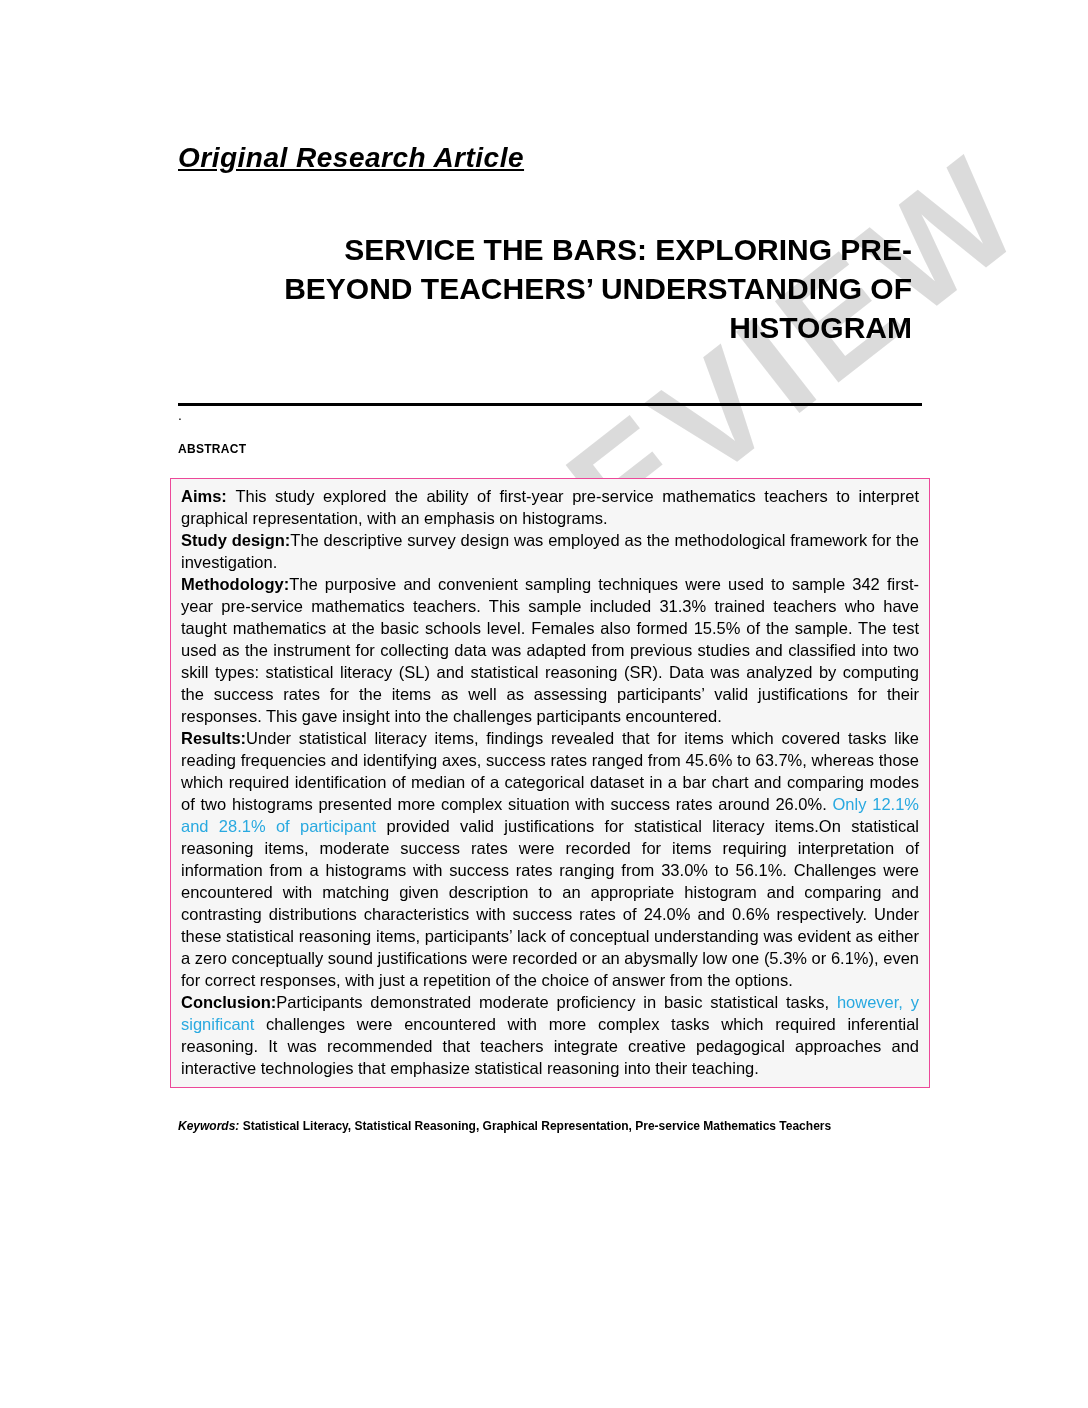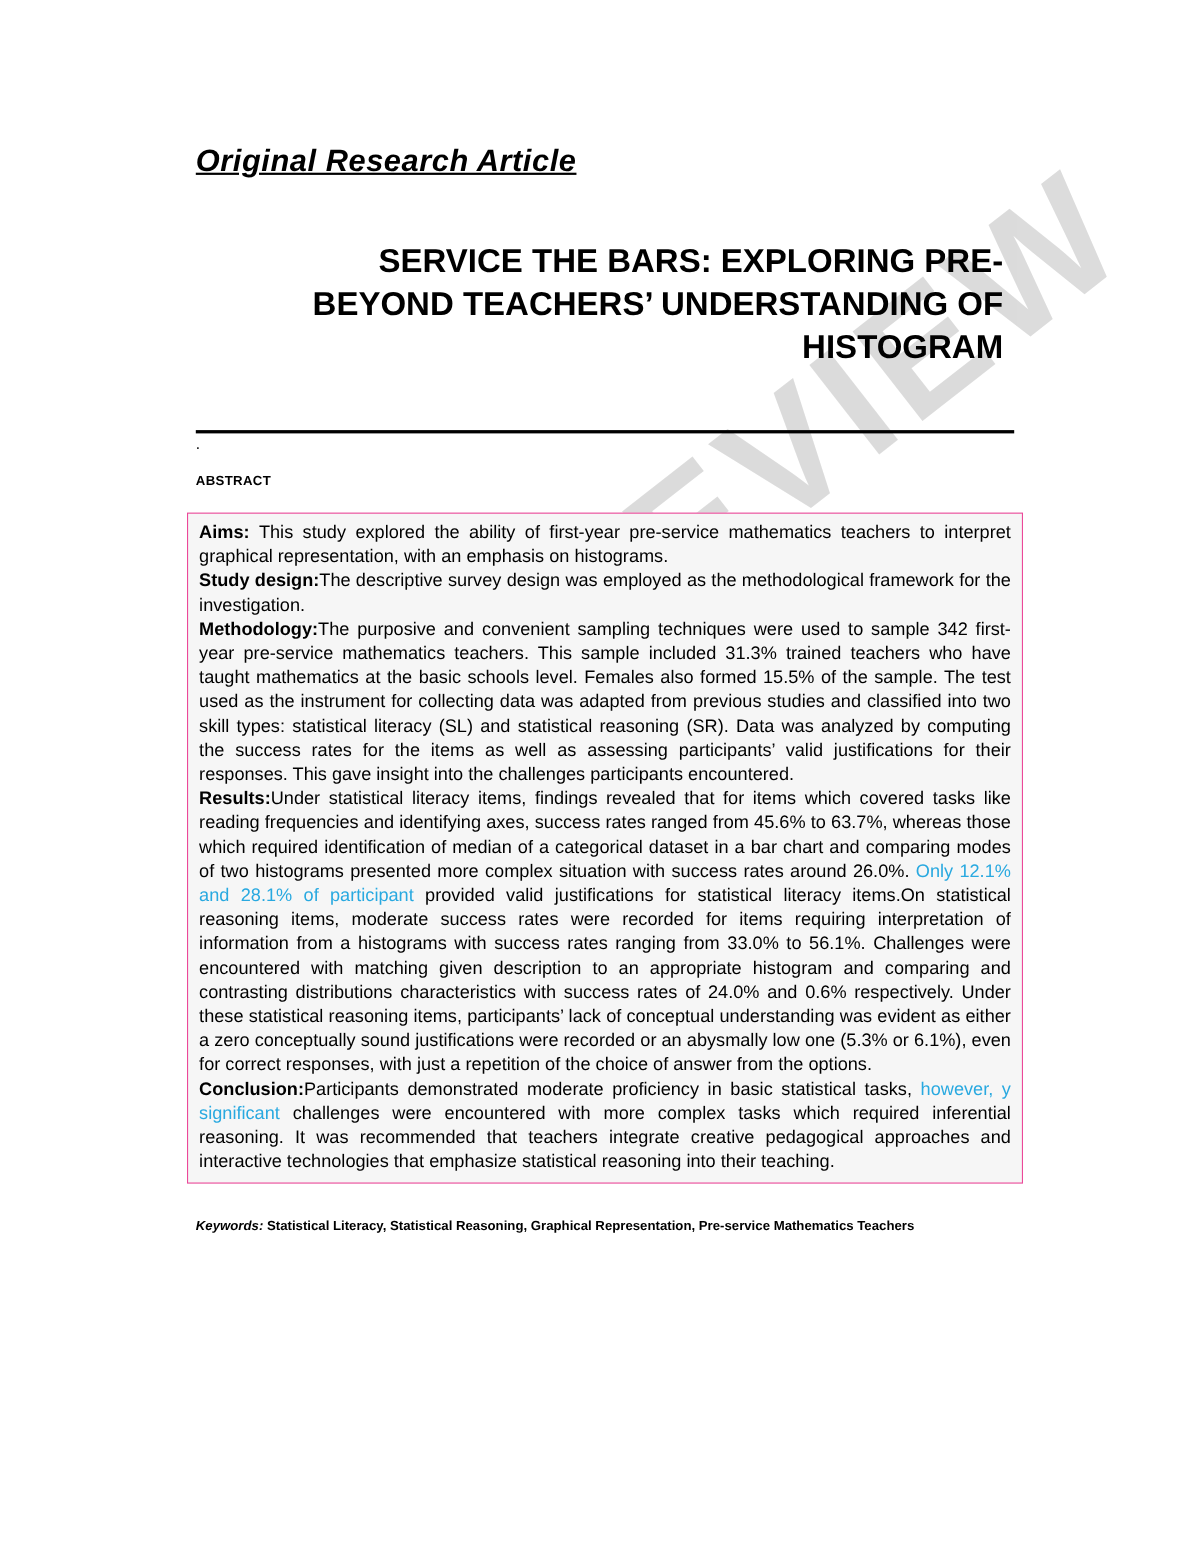--- a/index.html
+++ b/index.html
@@ -20,21 +20,21 @@
     color:#a8a8a8;
     opacity:0.40;
     transform:rotate(-38deg);
     transform-origin:center;
     z-index:0;
     white-space:nowrap;
     user-select:none;
   }
   .content {
     position:absolute;
-    left:178px; top:0;
+    left:178px; top:12px;
     width:744px;
     z-index:1;
   }
   .article-type {
     margin:130px 0 0 0;
     font-size:28px;
     font-weight:bold;
     font-style:italic;
     text-decoration:underline;
     letter-spacing:0.5px;

